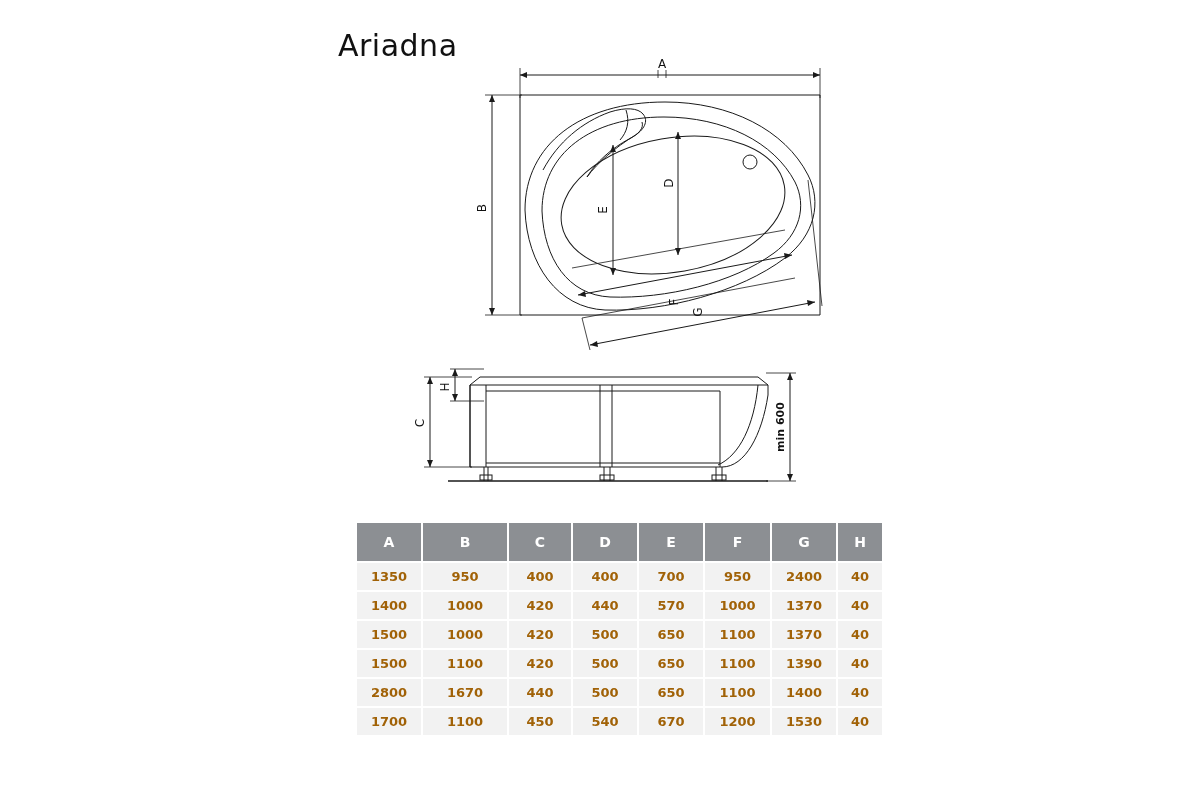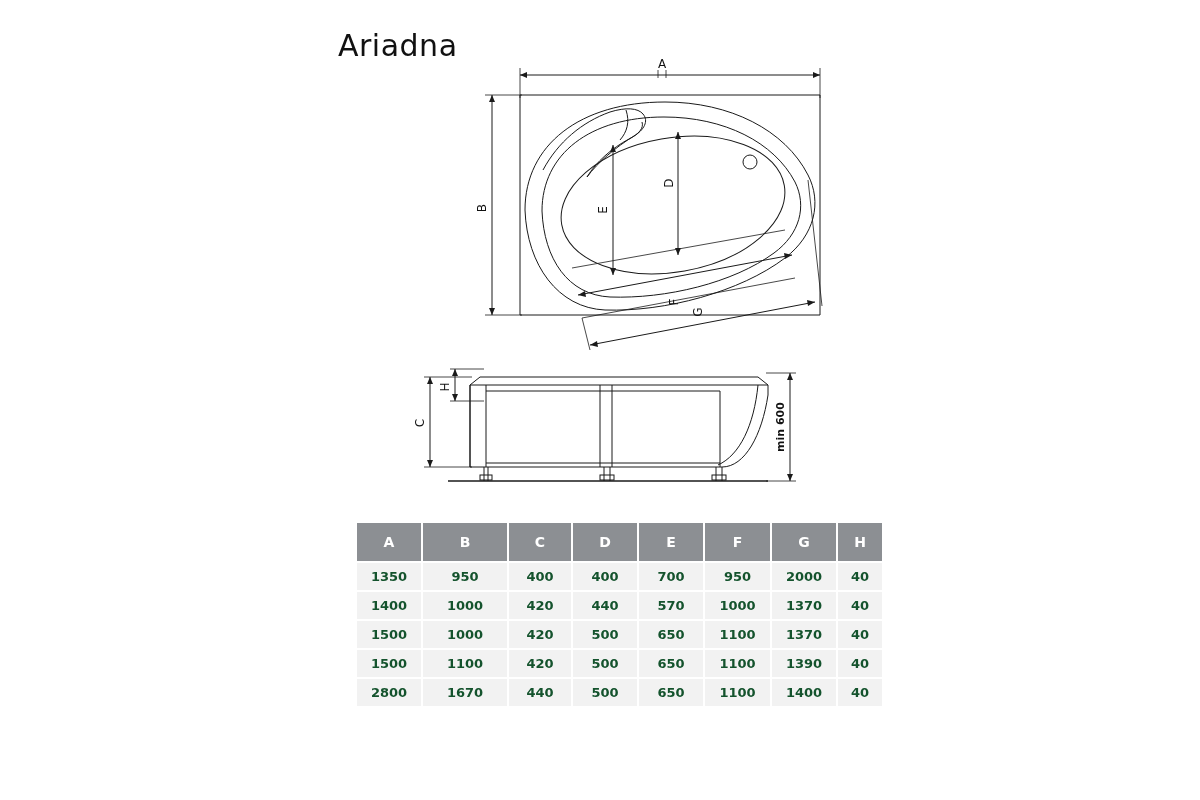--- a/index.html
+++ b/index.html
@@ -58,21 +58,21 @@
     color: #ffffff;
     font-weight: bold;
     font-size: 14px;
     height: 36px;
     border: 2px solid #ffffff;
     text-align: center;
     vertical-align: middle;
   }
   .spec-table td {
     background: #f2f2f2;
-    color: #14532d;
+    color: #a16207;
     font-weight: bold;
     font-size: 13px;
     height: 25px;
     border: 2px solid #ffffff;
     text-align: center;
     vertical-align: middle;
   }
   
   .c-a { width: 62px; }
   .c-b { width: 82px; }
@@ -232,21 +232,21 @@
       </tr>
     </thead>
     <tbody>
       <tr>
         <td>1350</td>
         <td>950</td>
         <td>400</td>
         <td>400</td>
         <td>700</td>
         <td>950</td>
-        <td>2000</td>
+        <td>2400</td>
         <td>40</td>
       </tr>
       <tr>
         <td>1400</td>
         <td>1000</td>
         <td>420</td>
         <td>440</td>
         <td>570</td>
         <td>1000</td>
         <td>1370</td>
@@ -275,16 +275,26 @@
       <tr>
         <td>2800</td>
         <td>1670</td>
         <td>440</td>
         <td>500</td>
         <td>650</td>
         <td>1100</td>
         <td>1400</td>
         <td>40</td>
       </tr>
+      <tr>
+        <td>1700</td>
+        <td>1100</td>
+        <td>450</td>
+        <td>540</td>
+        <td>670</td>
+        <td>1200</td>
+        <td>1530</td>
+        <td>40</td>
+      </tr>
     </tbody>
   </table>
 
 </div>
 
 </body></html>

